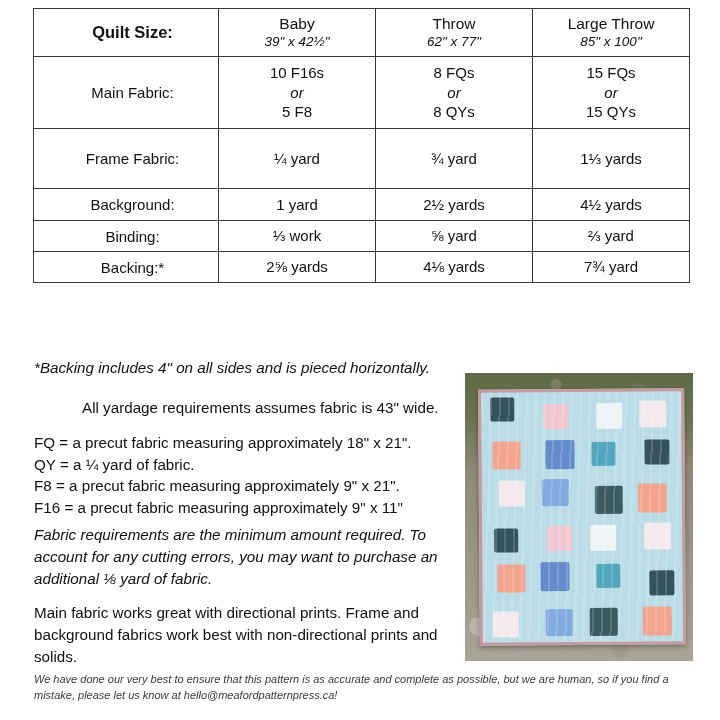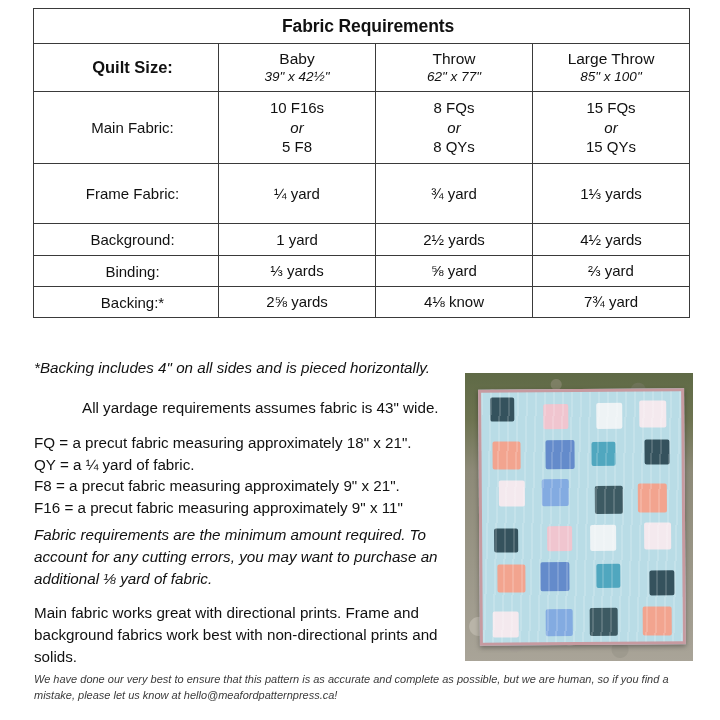--- a/index.html
+++ b/index.html
@@ -157,23 +157,20 @@
 <body>
 
 <table class="req-table">
   <colgroup>
     <col class="col-label">
       <col class="col-size">
       <col class="col-size">
       <col class="col-size">
   </colgroup>
   <tbody>
-    <tr>
-      <td class="title-cell" colspan="4">Fabric Requirements</td>
-    </tr>
 
     <tr class="r-head">
       <td class="rowlabel bold">Quilt Size:</td>
       <td>
         <div class="size-name">Baby</div>
         <div class="size-dims">39" x 42½"</div>
       </td>
       <td>
         <div class="size-name">Throw</div>
         <div class="size-dims">62" x 77"</div>
@@ -212,29 +209,29 @@
 
     <tr class="r-bg">
       <td class="rowlabel">Background:</td>
       <td class="val">1 yard</td>
       <td class="val">2½ yards</td>
       <td class="val">4½ yards</td>
     </tr>
 
     <tr class="r-bind">
       <td class="rowlabel">Binding:</td>
-      <td class="val">⅓ yards</td>
+      <td class="val">⅓ work</td>
       <td class="val">⅝ yard</td>
       <td class="val">⅔ yard</td>
     </tr>
 
     <tr class="r-back">
       <td class="rowlabel">Backing:*</td>
       <td class="val">2⅝ yards</td>
-      <td class="val">4⅛ know</td>
+      <td class="val">4⅛ yards</td>
       <td class="val">7¾ yard</td>
     </tr>
   </tbody>
 </table>
 
 <div class="prose italic p-backnote">*Backing includes 4" on all sides and is pieced horizontally.</div>
 <div class="prose p-yardage">All yardage requirements assumes fabric is 43" wide.</div>
 
 <div class="prose p-defs">
   <div>FQ = a precut fabric measuring approximately 18" x 21".</div>

